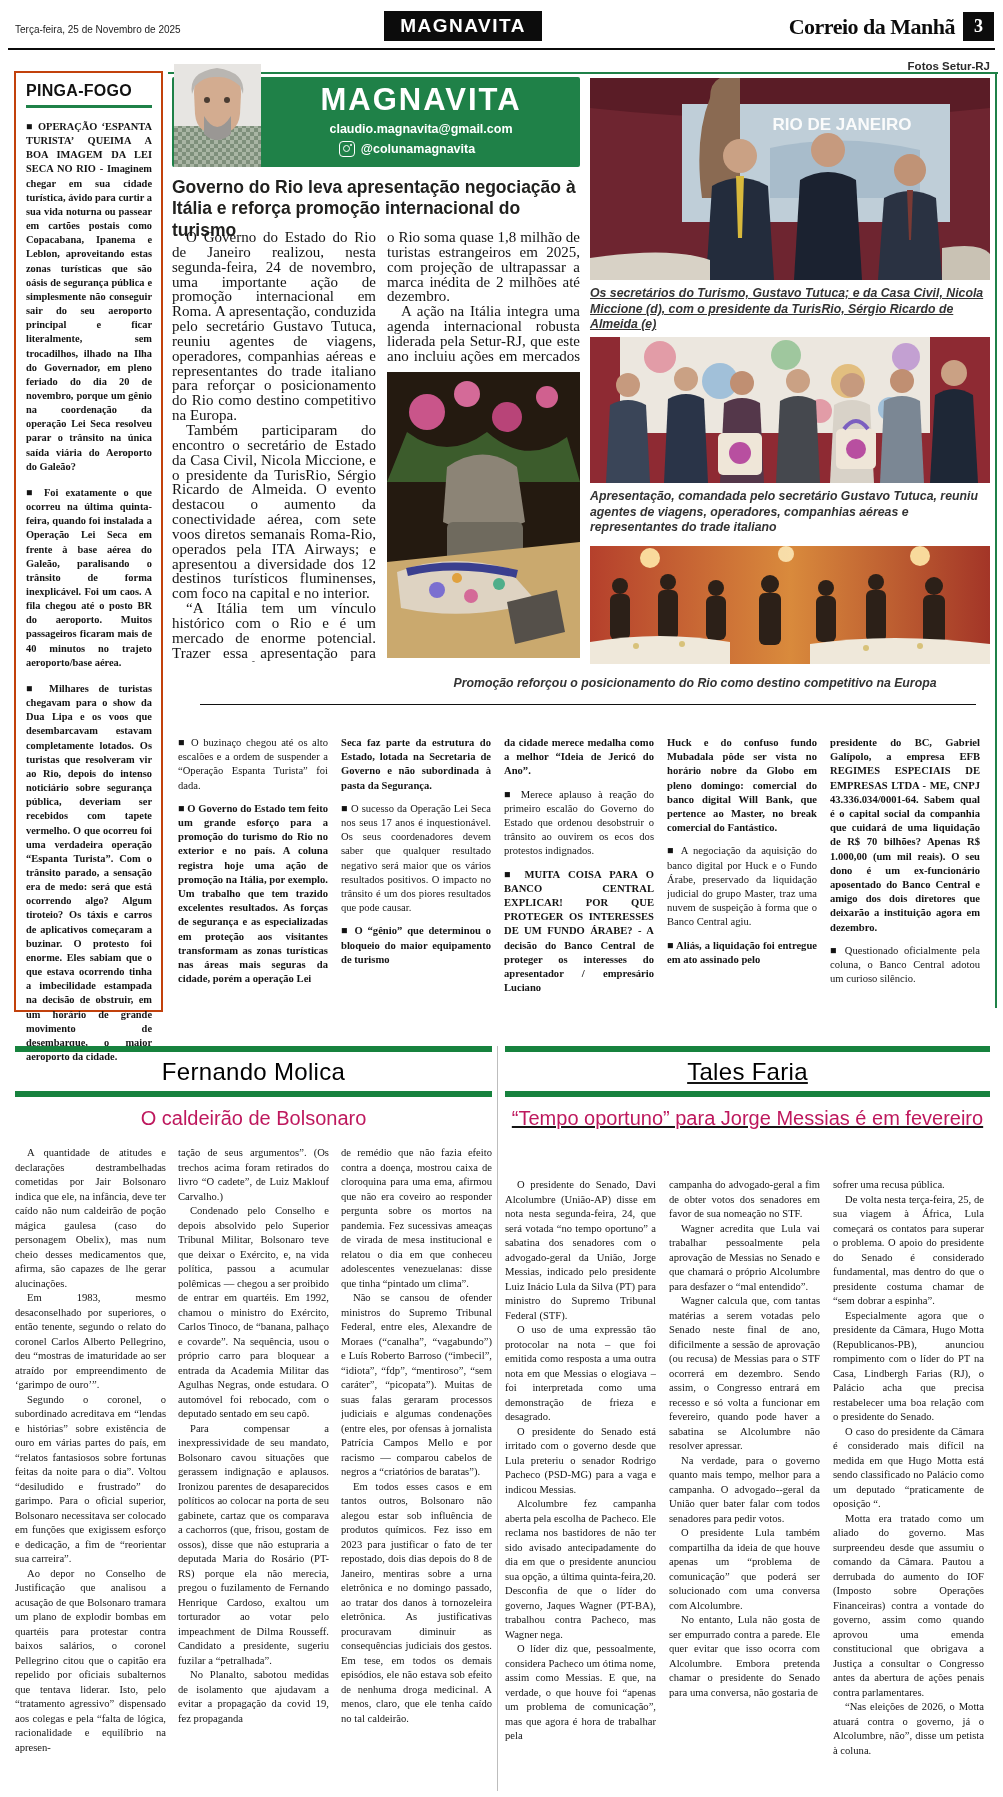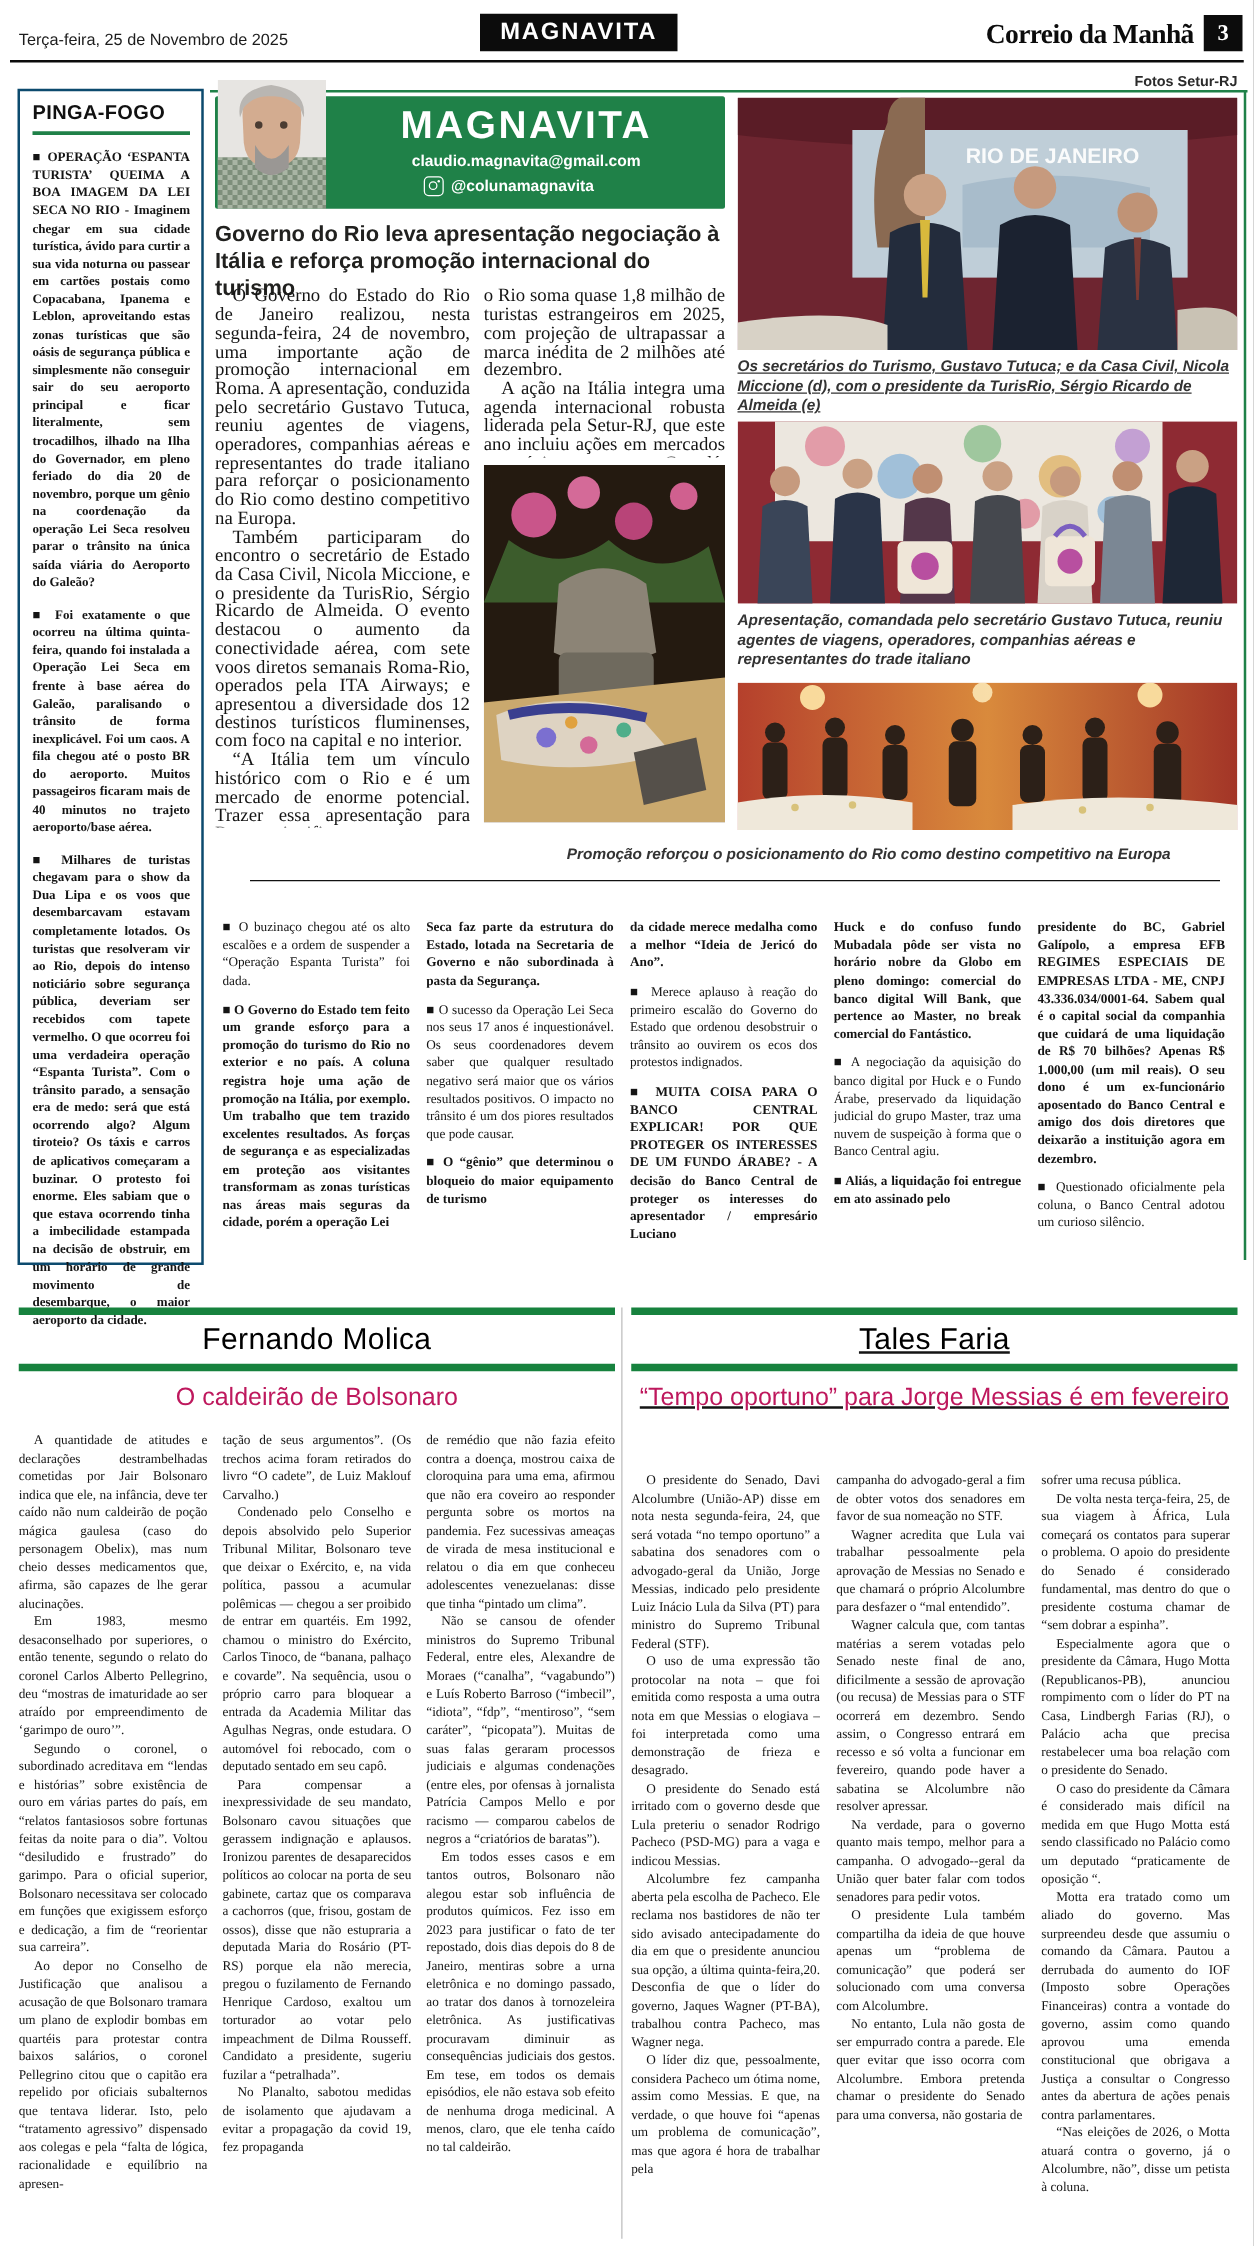--- a/index.html
+++ b/index.html
@@ -1,34 +1,34 @@
 <!DOCTYPE html>
 <html lang="pt"><head>
 <meta charset="utf-8">
 <style>
   html,body{margin:0;padding:0;background:#9a9a9a;}
   .page{position:relative;width:1003px;height:1797px;background:#ffffff;margin:0 auto;
         font-family:"Liberation Serif",serif;color:#141414;overflow:hidden;}
   
   .masthead-date{position:absolute;left:15px;top:24px;font-family:"Liberation Sans",sans-serif;
-        font-size:13px;color:#1c1c1c;}
+        font-size:10px;color:#1c1c1c;}
   .masthead-section{position:absolute;left:384px;top:11px;width:158px;height:30px;background:#0c0c0c;
         color:#fff;font-family:"Liberation Sans",sans-serif;font-weight:700;font-size:19px;
         letter-spacing:1.5px;display:flex;align-items:center;justify-content:center;}
   .masthead-paper{position:absolute;right:48px;top:14px;font-family:"Liberation Serif",serif;
         font-weight:700;font-size:22px;color:#0c0c0c;letter-spacing:-0.5px;}
   .masthead-pageno{position:absolute;right:9px;top:12px;width:31px;height:29px;background:#0c0c0c;
         color:#fff;font-family:"Liberation Serif",serif;font-weight:700;font-size:18px;
         display:flex;align-items:center;justify-content:center;}
   .masthead-rule{position:absolute;left:8px;right:8px;top:48px;border-bottom:2.5px solid #0b0b0b;}
   
   .green-top-rule{position:absolute;left:168px;top:72px;width:830px;height:2px;background:#1f8148;}
   .green-right-rule{position:absolute;left:995px;top:72px;width:2px;height:936px;background:#1f8148;}
   
-  .pinga{position:absolute;left:14px;top:71px;width:149px;height:941px;border:2px solid #0c4a6e;
+  .pinga{position:absolute;left:14px;top:71px;width:149px;height:941px;border:2px solid #c2410c;
         box-sizing:border-box;padding:9px 9px 0 10px;background:#fff;}
   .pinga h2{margin:0 0 5px 0;font-family:"Liberation Sans",sans-serif;font-size:16px;font-weight:800;
         color:#111;letter-spacing:.3px;}
   .pinga .trule{height:3px;background:#1f8148;margin:0 0 12px 0;}
   .pinga p{margin:0 0 12px 0;font-size:10.4px;line-height:14.15px;text-align:justify;font-weight:700;}
   
   .mv-box{position:absolute;left:172px;top:77px;width:408px;height:90px;background:#1f8148;border-radius:2px;}
   .mv-photo{position:absolute;left:174px;top:64px;width:87px;height:103px;overflow:hidden;}
   .mv-title{position:absolute;left:262px;top:82px;width:318px;text-align:center;color:#fff;
         font-family:"Liberation Sans",sans-serif;font-size:31px;font-weight:600;letter-spacing:2px;}

